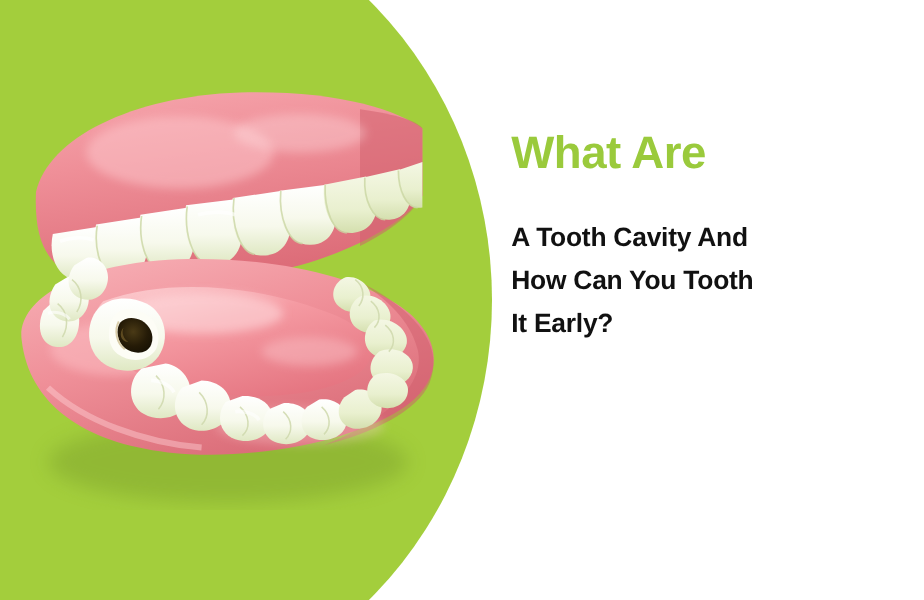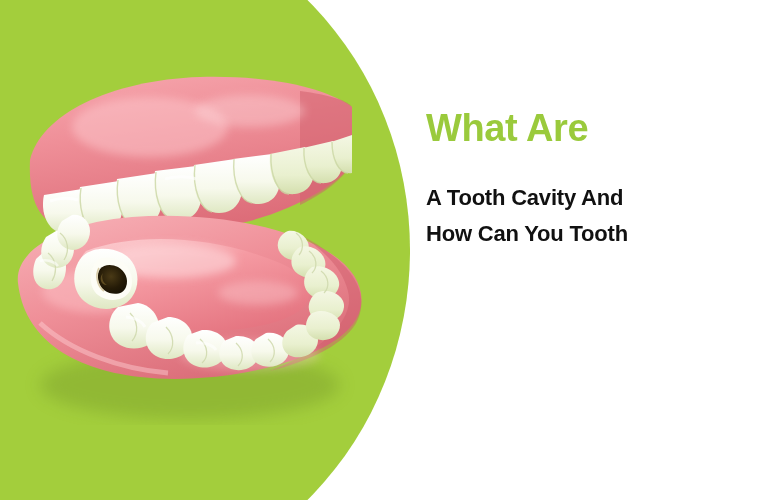--- a/index.html
+++ b/index.html
@@ -234,16 +234,17 @@
       </g>
     </svg>
   </div>
 
   <div class="text-col">
     <h1 class="headline">What Are</h1>
 
     <div class="subhead-wrap">
       <p class="subhead">A Tooth Cavity And</p>
       <p class="subhead">How Can You Tooth</p>
+      <p class="subhead">It Early?</p>
     </div>
   </div>
 
 </div>
 
 </body></html>

